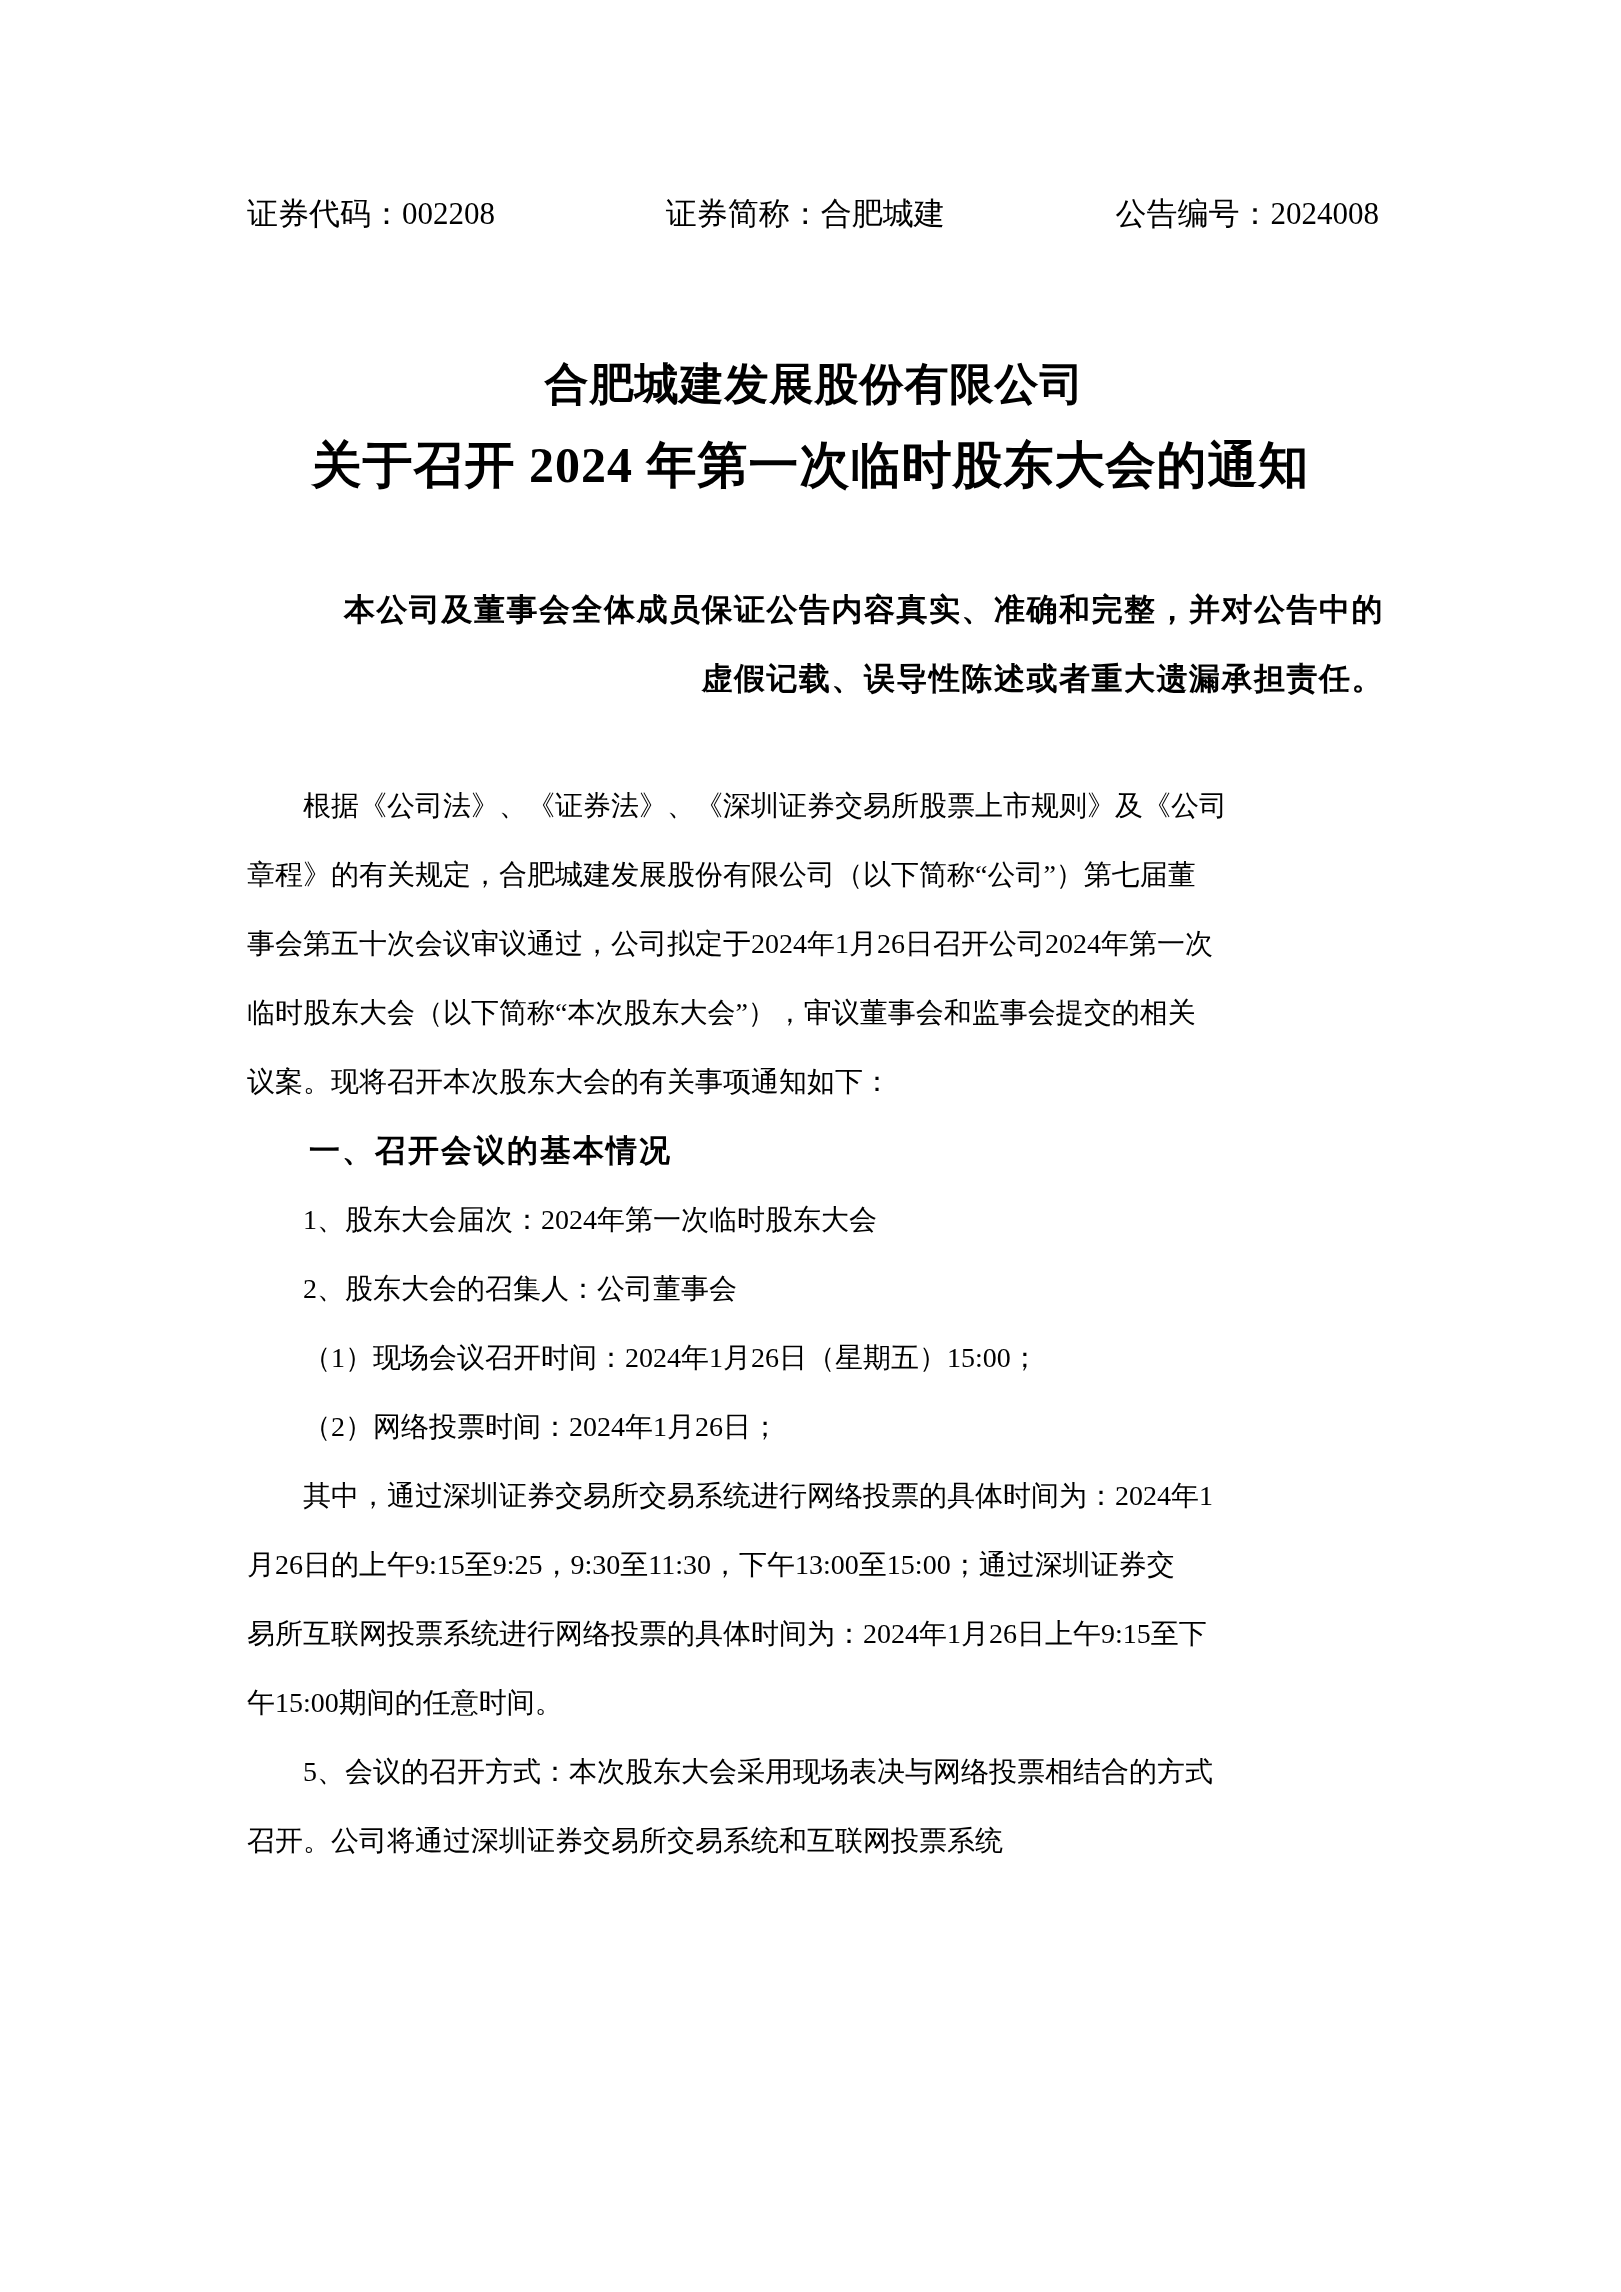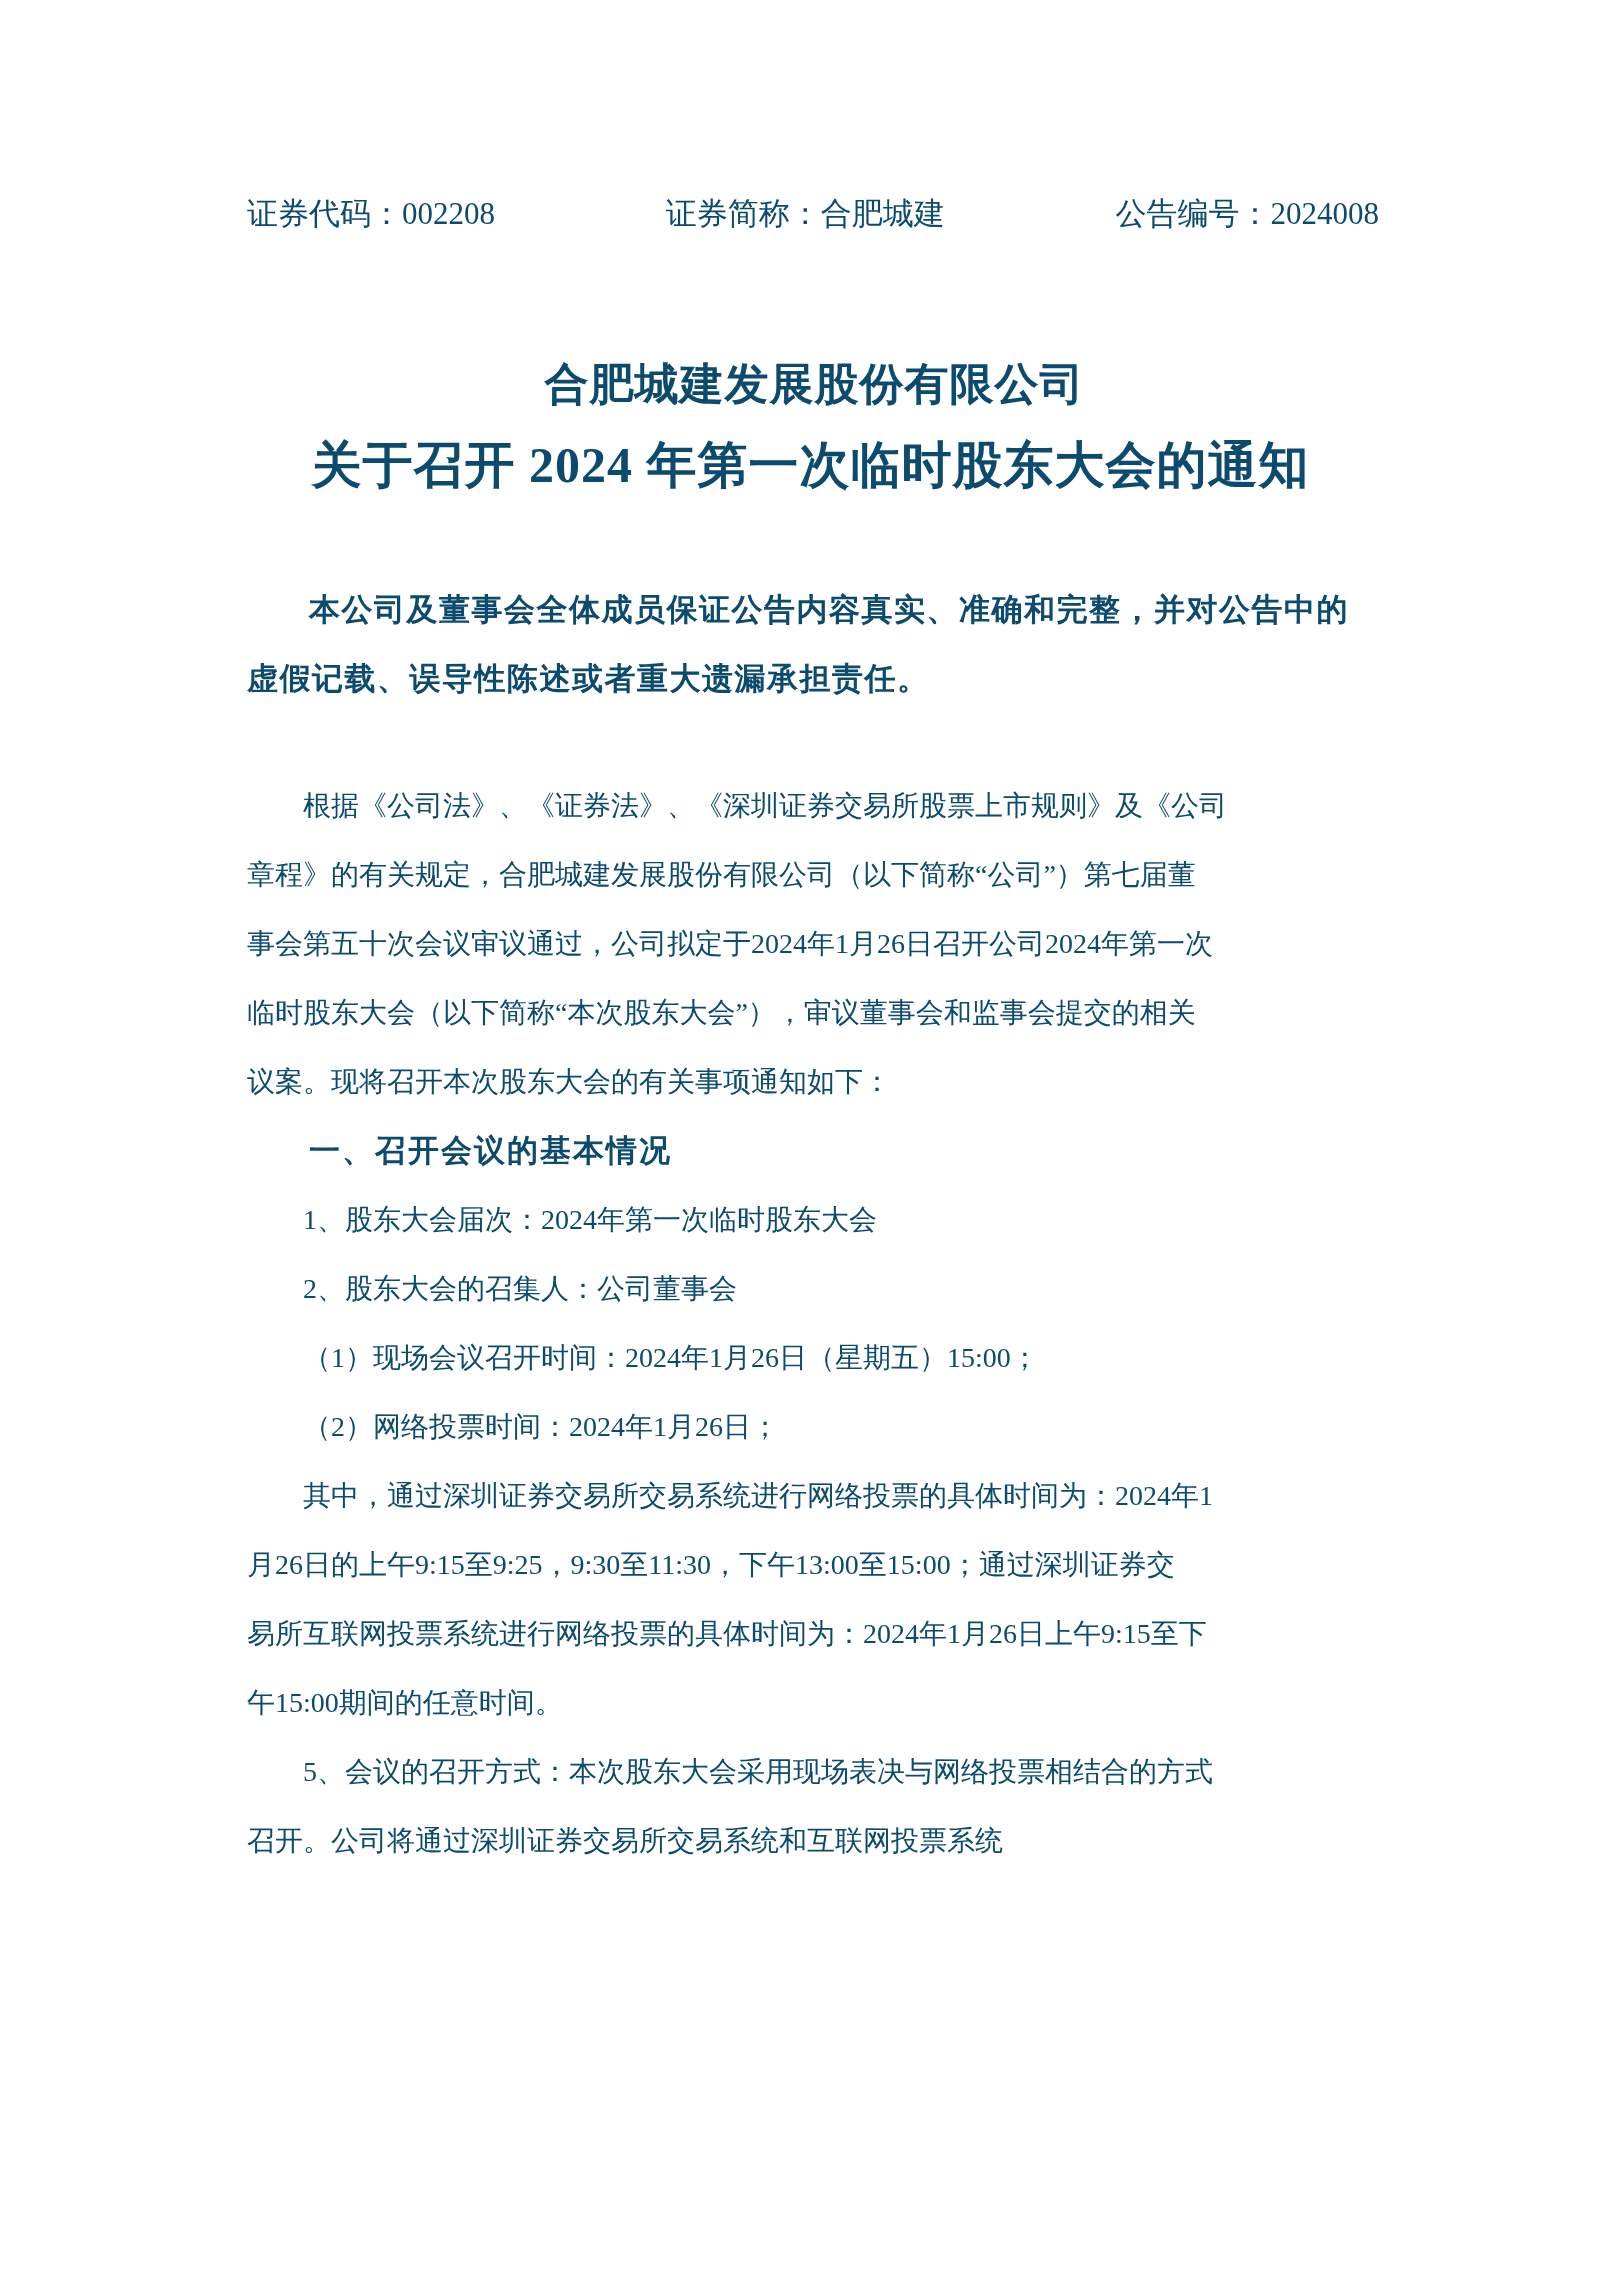--- a/index.html
+++ b/index.html
@@ -7,21 +7,21 @@
     padding: 0;
     background: #e8e8e8;
   }
   .page {
     position: relative;
     width: 1621px;
     height: 2293px;
     background: #ffffff;
     margin: 0 auto;
     overflow: hidden;
-    color: #0c4a6e;
+    color: #000000;
     font-family: "Liberation Serif", "DejaVu Serif", serif;
   }
   .doc-header {
     position: absolute;
     top: 192px;
     left: 247px;
     width: 1132px;
     display: flex;
     justify-content: space-between;
     font-size: 31px;
@@ -57,20 +57,21 @@
     top: 575px;
     left: 247px;
     width: 1137px;
     margin: 0;
     font-size: 31px;
     line-height: 69px;
     font-weight: bold;
     text-indent: 2em;
     white-space: pre-wrap;
     letter-spacing: 1.5px;
+    text-align: right;
   }
   .doc-body {
     position: absolute;
     top: 771px;
     left: 247px;
     width: 1142px;
   }
   .doc-body p {
     margin: 0;
     font-size: 28px;

